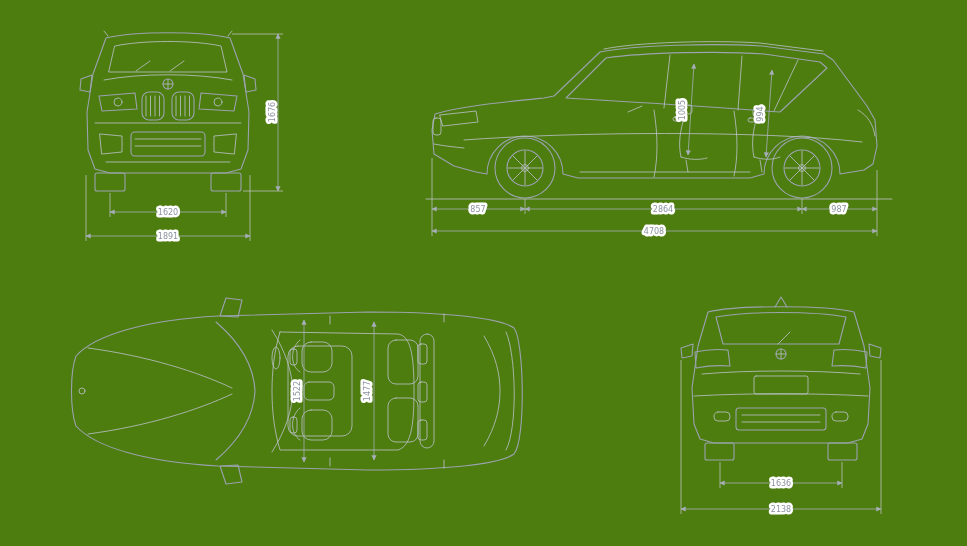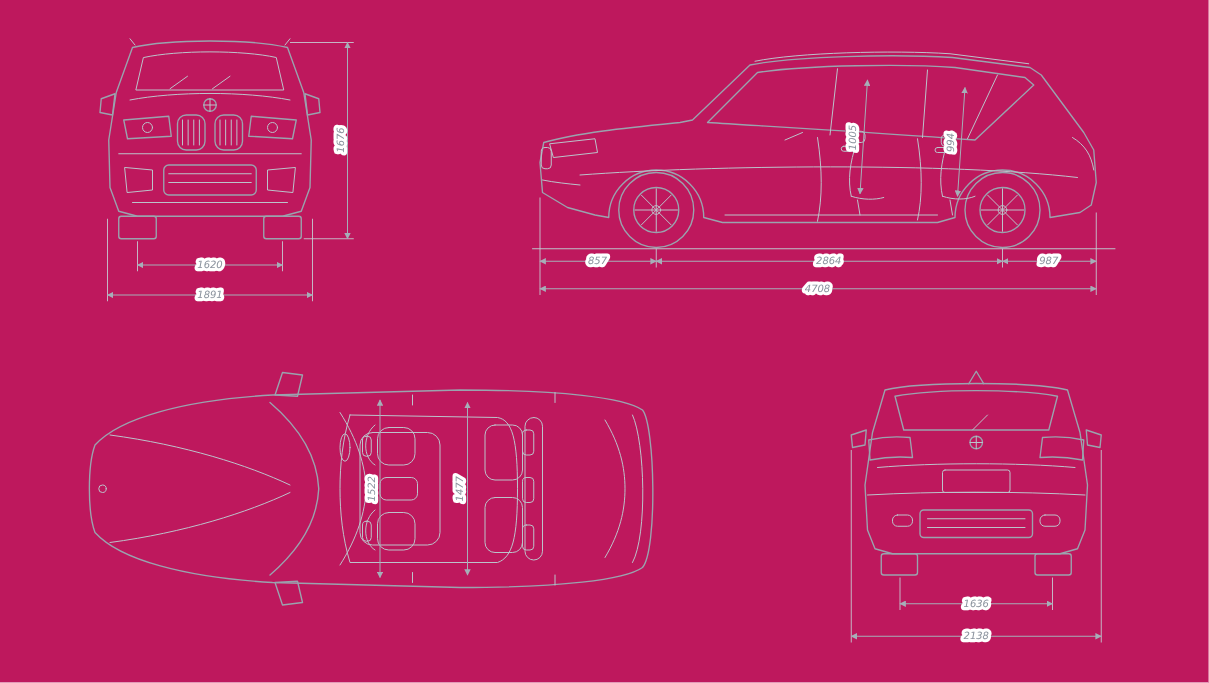--- a/index.html
+++ b/index.html
@@ -1,17 +1,17 @@
 <!DOCTYPE html>
 <html><head>
 <meta charset="utf-8">
 <style>
   html,body{margin:0;padding:0;background:#ffffff;}
-  .canvas{position:relative;width:967px;height:546px;background:#be185d;overflow:hidden;
-          font-family:"DejaVu Sans","Liberation Sans",sans-serif;font-style:italic;}
+  .canvas{position:relative;width:967px;height:546px;background:#4d7c0f;overflow:hidden;
+          font-family:"DejaVu Sans","Liberation Sans",sans-serif;}
   svg{display:block;}
   .main{stroke:#9aa3ae;stroke-width:1.1;fill:none;stroke-linejoin:round;stroke-linecap:round;}
   .light{stroke:#bcc3cb;stroke-width:0.8;fill:none;stroke-linejoin:round;stroke-linecap:round;}
   .dimline{stroke:#a6aeb8;stroke-width:0.8;fill:none;}
   .ext{stroke:#c6ccd3;stroke-width:0.7;fill:none;}
   .dim-label{font-family:"DejaVu Sans","Liberation Sans",sans-serif;font-size:8px;fill:#8b939e;
              paint-order:stroke;stroke:#ffffff;stroke-width:5px;stroke-linejoin:round;}
 </style>
 </head>
 <body>

